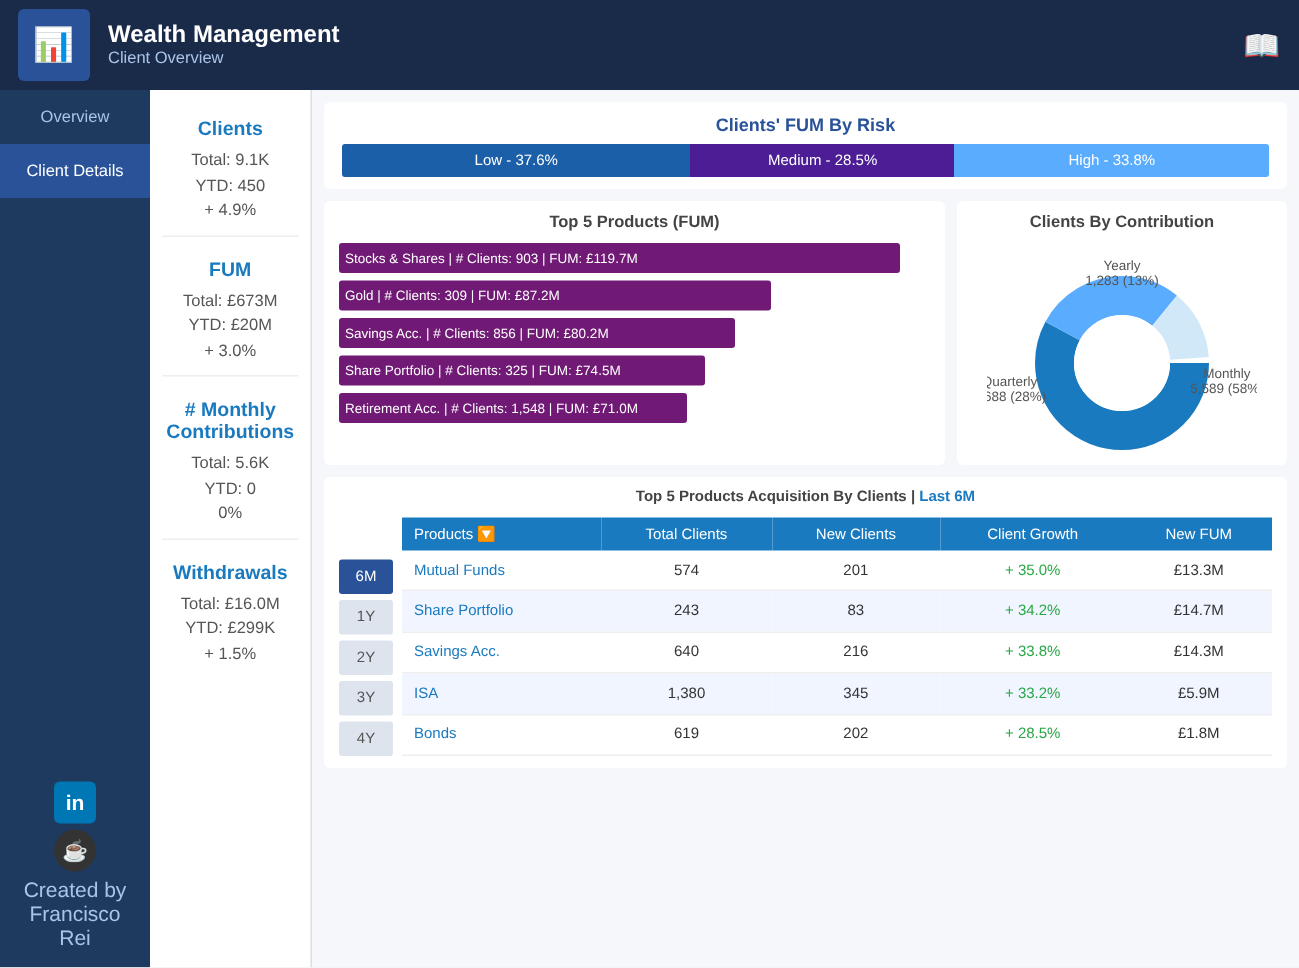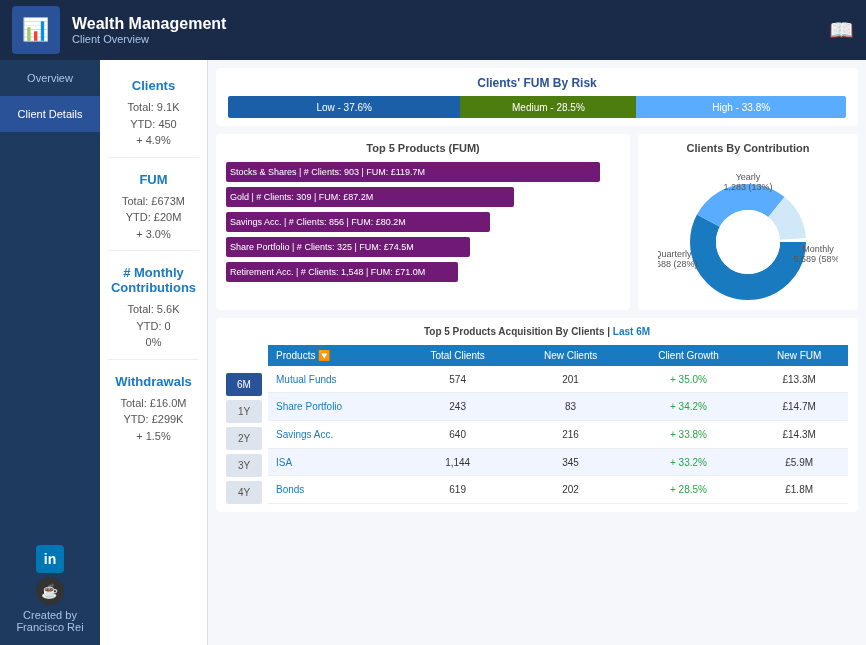--- a/index.html
+++ b/index.html
@@ -19,39 +19,39 @@
     .content { display: flex; flex: 1; overflow: hidden; }
 
     
     .sidebar { width: 100px; background: #1e3a5f; display: flex; flex-direction: column; }
     .sidebar-nav { display: flex; flex-direction: column; }
     .sidebar-item { padding: 12px 8px; text-align: center; color: #aac4e8; cursor: pointer; font-size: 11px; }
     .sidebar-item.active { background: #2a5298; color: white; }
     .sidebar-bottom { margin-top: auto; padding: 12px 8px; text-align: center; display: flex; flex-direction: column; align-items: center; gap: 4px; }
     .linkedin-icon { background: #0077b5; color: white; width: 28px; height: 28px; border-radius: 4px; display: flex; align-items: center; justify-content: center; font-size: 14px; font-weight: bold; }
     .coffee-icon { background: #333; color: white; width: 28px; height: 28px; border-radius: 14px; display: flex; align-items: center; justify-content: center; font-size: 14px; }
-    .sidebar-credit { color: #aac4e8; font-size: 11px; text-align: center; }
+    .sidebar-credit { color: #aac4e8; font-size: 14px; text-align: center; }
 
     
     .left-panel { width: 108px; background: white; border-right: 1px solid #ddd; display: flex; flex-direction: column; padding: 10px 8px; gap: 6px; overflow-y: auto; }
     .panel-section { text-align: center; padding: 8px 0; border-bottom: 1px solid #eee; }
     .panel-section-title { color: #1a7abf; font-size: 13px; font-weight: 600; margin-bottom: 6px; }
     .panel-stat { font-size: 11px; color: #555; line-height: 1.5; }
     .panel-section:last-child { border-bottom: none; }
 
     
     .main { flex: 1; background: #f5f7fa; overflow-y: auto; padding: 8px; display: flex; flex-direction: column; gap: 8px; }
 
     
     .fum-section { background: white; padding: 8px 12px; border-radius: 4px; }
     .fum-title { text-align: center; font-size: 12px; font-weight: 600; color: #2a5298; margin-bottom: 6px; }
     .fum-bar { display: flex; height: 22px; border-radius: 2px; overflow: hidden; }
     .fum-segment { display: flex; align-items: center; justify-content: center; color: white; font-size: 10px; font-weight: 500; }
     .fum-low { background: #1a5fa8; }
-    .fum-medium { background: #4d7c0f; }
+    .fum-medium { background: #4c1d95; }
     .fum-high { background: #5aacff; }
 
     
     .middle-row { display: flex; gap: 8px; }
 
     
     .products-section { flex: 1; background: white; padding: 8px 10px; border-radius: 4px; }
     .section-title { text-align: center; font-size: 11px; font-weight: 600; color: #444; margin-bottom: 8px; }
     .bar-chart { display: flex; flex-direction: column; gap: 5px; }
     .bar-row { display: flex; align-items: center; gap: 4px; }
@@ -257,21 +257,21 @@
               </tr>
               <tr>
                 <td class="left">Savings Acc.</td>
                 <td>640</td>
                 <td>216</td>
                 <td class="growth-pos">+ 33.8%</td>
                 <td>£14.3M</td>
               </tr>
               <tr>
                 <td class="left">ISA</td>
-                <td>1,144</td>
+                <td>1,380</td>
                 <td>345</td>
                 <td class="growth-pos">+ 33.2%</td>
                 <td>£5.9M</td>
               </tr>
               <tr>
                 <td class="left">Bonds</td>
                 <td>619</td>
                 <td>202</td>
                 <td class="growth-pos">+ 28.5%</td>
                 <td>£1.8M</td>

